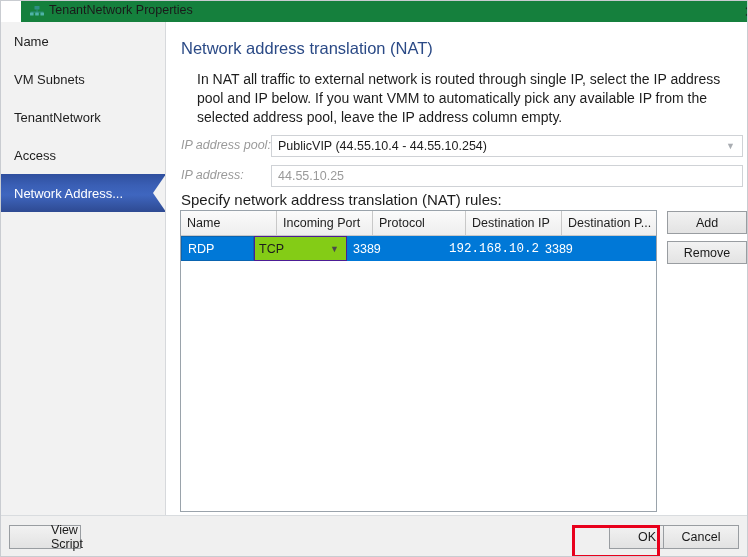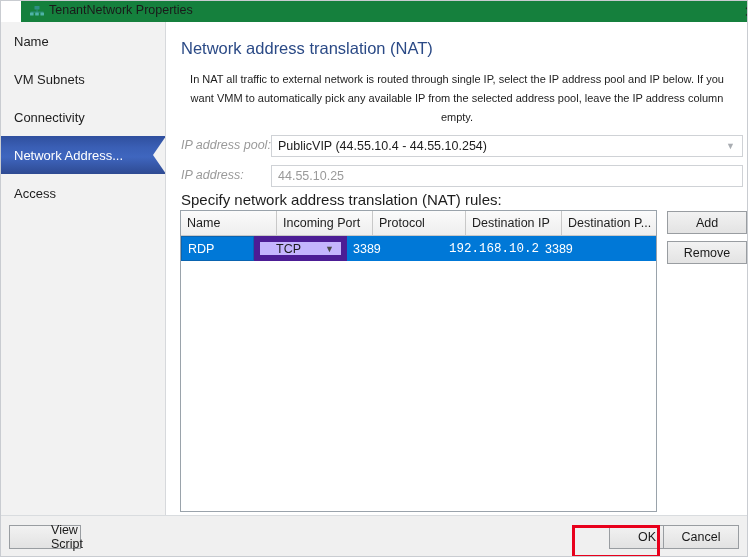--- a/index.html
+++ b/index.html
@@ -107,26 +107,25 @@
   }
   #page-heading {
     position: absolute;
     left: 14px; top: 17px;
     font-size: 16.5px;
     color: #2b4a86;
     white-space: nowrap;
   }
   #page-desc {
     position: absolute;
-    left: 14px; top: 48px;
+    left: 30px; top: 48px;
     width: 552px;
-    font-size: 11px;
+    font-size: 14px;
     color: #1d1d1d;
     line-height: 19px;
-    text-align: center;
   }
 
   
   .field-row {
     position: absolute;
     left: 14px;
     height: 22px;
   }
   .field-label {
     position: absolute;
@@ -215,24 +214,24 @@
     overflow: hidden;
     white-space: nowrap;
     position: relative;
   }
   .gr-cell.focused {
     border: 1px dashed #b9dcf7;
     outline: 1px solid #0a64b0;
     outline-offset: -1px;
   }
   .gr-cell.editor {
-    background: #c4b5fd;
-    color: #1d1d1d;
-    border: 6px solid #4c1d95;
-    padding-left: 16px;
+    background: #84cc16;
+    color: #1d1d1d;
+    border: 1px solid #4c1d95;
+    padding-left: 4px;
   }
   .gr-cell.editor .caret {
     position: absolute;
     right: 7px; top: 50%;
     transform: translateY(-50%);
     font-size: 9px;
     color: #4a4a4a;
   }
 
   
@@ -311,28 +310,28 @@
   <div id="bodyarea">
 
     <div id="leftnav">
       <div class="nav-item">
         <span>Name</span>
       </div>
       <div class="nav-item">
         <span>VM Subnets</span>
       </div>
       <div class="nav-item">
-        <span>Connectivity</span>
+        <span>TenantNetwork</span>
+      </div>
+      <div class="nav-item">
+        <span>Access</span>
       </div>
       <div class="nav-item selected">
         <span>Network Address...</span>
         <span class="nav-notch"></span>
-      </div>
-      <div class="nav-item">
-        <span>Access</span>
       </div>
     </div>
 
     <div id="rightpanel">
 
       <div id="page-heading">Network address translation (NAT)</div>
       <div id="page-desc">In NAT all traffic to external network is routed through single IP, select the IP address pool and IP below. If you want VMM to automatically pick any available IP from the selected address pool, leave the IP address column empty.</div>
 
       <div class="field-row" style="top:113px;">
         <span class="field-label">IP address pool:</span>

